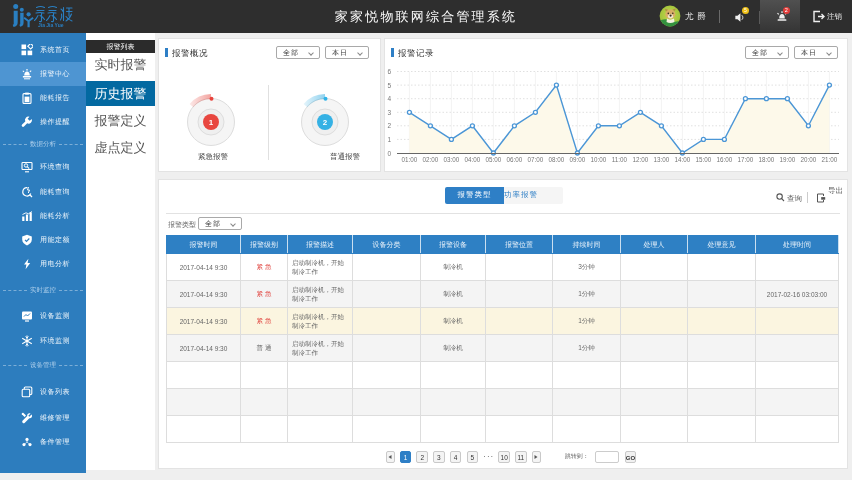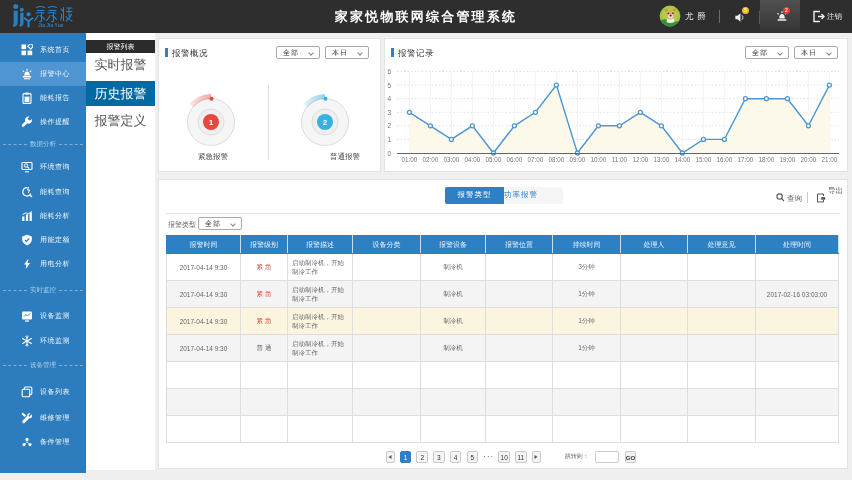--- a/index.html
+++ b/index.html
@@ -1,19 +1,19 @@
 <!DOCTYPE html>
 <html><head><meta charset="utf-8">
 <style>
 *{margin:0;padding:0;box-sizing:border-box}
 html,body{width:852px;height:480px;overflow:hidden;font-family:"Liberation Sans",sans-serif;background:#efefef}
 .abs{position:absolute}
 
 #hd{position:absolute;left:0;top:0;width:852px;height:33px;background:#2e2e2e}
-#title{position:absolute;left:0;top:0;width:852px;height:34px;line-height:33px;text-align:center;color:#fdfdfd;font-size:13px;font-weight:bold;letter-spacing:2.2px}
+#title{position:absolute;left:0;top:0;width:852px;height:34px;line-height:33px;text-align:center;color:#fdfdfd;font-size:13px;font-weight:normal;letter-spacing:2.2px}
 
 #sb{position:absolute;left:0;top:33px;width:86px;height:440px;background:#2d7dbe}
 .sbi{position:absolute;left:0;width:86px;height:24px;color:#eef5fb;font-size:7px}
 .sbi .ic{position:absolute;left:21px;top:50%;transform:translateY(-50%);width:12px;height:12px}
 .sbi .tx{position:absolute;left:40px;top:50%;transform:translateY(-50%);letter-spacing:.5px}
 .sbi.on{background:#4e95d2}
 .sbd{position:absolute;left:0;width:86px;height:22px;color:#aecfeb;font-size:6.5px;text-align:center;line-height:22px}
 .sbd:before,.sbd:after{content:"";position:absolute;top:50%;width:24px;border-top:1px dashed rgba(255,255,255,.38)}
 .sbd:before{left:3px}
 .sbd:after{right:3px}
@@ -248,20 +248,23 @@
 <div id="sm">
   <div id="smtab">报警列表</div>
   <div class="smi" style="top:19px">
       <span>实时报警</span>
     </div>
   <div class="smi on" style="top:48px">
       <span>历史报警</span>
     </div>
   <div class="smi" style="top:75px">
       <span>报警定义</span>
+    </div>
+  <div class="smi" style="top:102px">
+      <span>虚点定义</span>
     </div>
 </div>
 
 <div class="panel" style="left:158px;top:38px;width:223px;height:134px"></div>
 <div class="ptitle" style="left:172px;top:48px">报警概况</div>
 <div class="dd" style="left:276px;top:46px;width:44px">
     <span class="t">全部</span>
     <span class="c"></span>
   </div>
 <div class="dd" style="left:325px;top:46px;width:44px">

